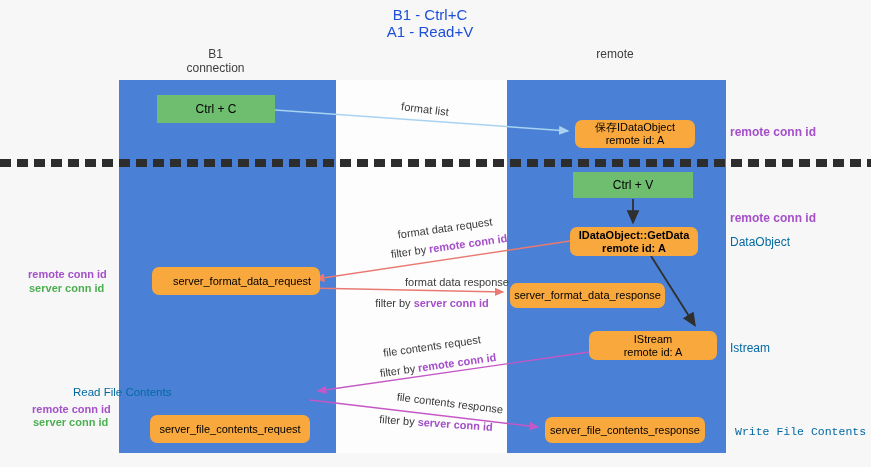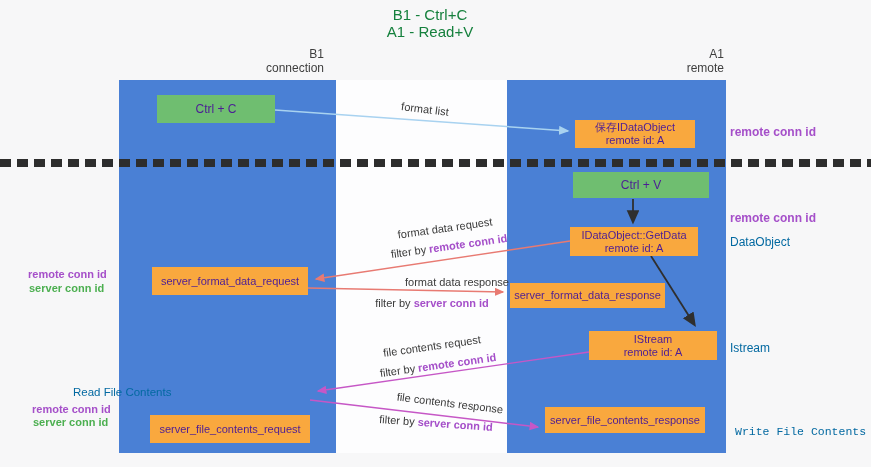--- a/index.html
+++ b/index.html
@@ -13,26 +13,26 @@
   
   .col{position:absolute;top:80px;height:373px;background:#4a80d5;z-index:1;}
   .band{position:absolute;left:336px;top:80px;width:171px;height:373px;background:#fdfdfe;z-index:1;}
   
   .dashed{
     position:absolute;left:0;top:159px;width:871px;height:8px;z-index:5;
     background:repeating-linear-gradient(90deg,#2d2d2d 0 11px,transparent 11px 17px);
   }
   
   .title{position:absolute;left:0;top:6px;width:860px;text-align:center;
-    font-size:15px;line-height:17px;color:#15803d;z-index:8;}
-  .colhead{position:absolute;top:47px;text-align:right;font-size:12px;line-height:14px;color:#3e3e3e;z-index:8;}
+    font-size:15px;line-height:17px;color:#1d4ed8;z-index:8;}
+  .colhead{position:absolute;top:47px;text-align:center;font-size:12px;line-height:14px;color:#3e3e3e;z-index:8;}
   
   .box{position:absolute;z-index:7;display:flex;flex-direction:column;align-items:center;justify-content:center;
-    color:#4c1d95;font-size:11px;line-height:13px;text-align:center;white-space:nowrap;}
-  .orange{background:#f9a83e;}
+    color:#000000;font-size:11px;line-height:13px;text-align:center;white-space:nowrap;}
+  .orange{background:#f9a83e;border-radius:7px;}
   .green{background:#6fbe70;font-size:12px;}
   
   .side{position:absolute;font-size:11px;white-space:nowrap;z-index:8;}
   .side.big{font-size:12px;}
   .purple{color:#a54fc9;font-weight:bold;}
   .greenlbl{color:#4caf50;font-weight:bold;}
   .dark{color:#0369a1;}
   
   .flow{position:absolute;font-size:11px;color:#3a3a3a;white-space:nowrap;z-index:8;
     transform:translate(-50%,-50%) rotate(var(--r,0deg));}
@@ -47,21 +47,20 @@
   <div class="title">
     <div>B1 - Ctrl+C</div>
     <div>A1 - Read+V</div>
   </div>
 
   <div class="colhead" style="left:107px;width:217px;">
     <div>B1</div>
     <div>connection</div>
   </div>
   <div class="colhead" style="left:506px;width:218px;">
-    <div>A1</div>
     <div>remote</div>
   </div>
 
   <div class="col" style="left:119px;width:217px;"></div>
   <div class="col" style="left:507px;width:219px;"></div>
   <div class="band"></div>
 
   <div class="dashed"></div>
 
   <svg class="arrows" width="871" height="467" viewBox="0 0 871 467">
@@ -88,39 +87,39 @@
     <path d="M310,400 L538,427" stroke="#c657c6" stroke-width="1.4" fill="none" marker-end="url(#mMag)"></path>
   </svg>
 
   <div class="box green" style="left:157px;top:95px;width:118px;height:28px;">Ctrl + C</div>
 
   <div class="box orange" style="left:575px;top:120px;width:120px;height:28px;">
     <span>保存IDataObject</span>
     <span>remote id: A</span>
   </div>
 
-  <div class="box green" style="left:573px;top:172px;width:136px;height:26px;">Ctrl + V</div>
+  <div class="box green" style="left:573px;top:172px;width:120px;height:26px;">Ctrl + V</div>
 
-  <div class="box orange" style="left:570px;top:227px;width:128px;height:29px;">
+  <div class="box orange" style="left:570px;top:227px;width:128px;height:29px;font-weight:bold;">
     <span>IDataObject::GetData</span>
     <span>remote id: A</span>
   </div>
 
-  <div class="box orange" style="left:152px;top:267px;width:156px;height:28px;">server_format_data_request</div>
+  <div class="box orange" style="left:152px;top:267px;width:156px;height:28px;padding-left:12px;">server_format_data_request</div>
 
   <div class="box orange" style="left:510px;top:283px;width:155px;height:25px;">server_format_data_response</div>
 
   <div class="box orange" style="left:589px;top:331px;width:128px;height:29px;">
     <span>IStream</span>
     <span>remote id: A</span>
   </div>
 
   <div class="box orange" style="left:150px;top:383px;width:160px;height:28px;margin-top:32px;">server_file_contents_request</div>
 
-  <div class="box orange" style="left:545px;top:407px;width:160px;height:26px;">server_file_contents_response</div>
+  <div class="box orange" style="left:545px;top:417px;width:160px;height:26px;">server_file_contents_response</div>
 
   <div class="side big purple" style="left:730px;top:125px;">remote conn id</div>
   <div class="side big purple" style="left:730px;top:211px;">remote conn id</div>
   <div class="side big dark" style="left:730px;top:235px;">DataObject</div>
   <div class="side big dark" style="left:730px;top:341px;">Istream</div>
   <div class="side dark" style="left:735px;top:425px;font-size:11.5px;font-family:Liberation Mono, monospace;">Write File Contents</div>
 
   <div class="side purple" style="left:28px;top:268px;">remote conn id</div>
   <div class="side greenlbl" style="left:29px;top:282px;">server conn id</div>
   <div class="side dark" style="left:29px;top:386px;font-size:11.5px;margin-left:44px;">Read File Contents</div>

